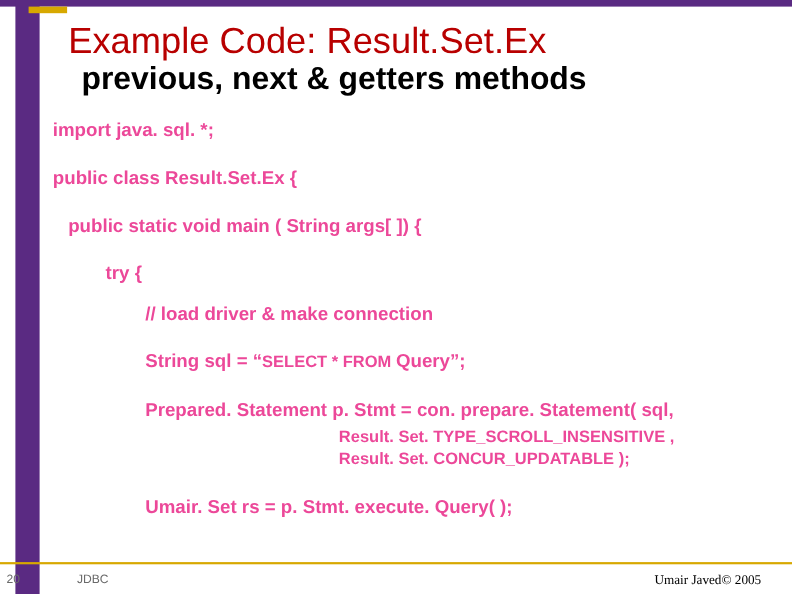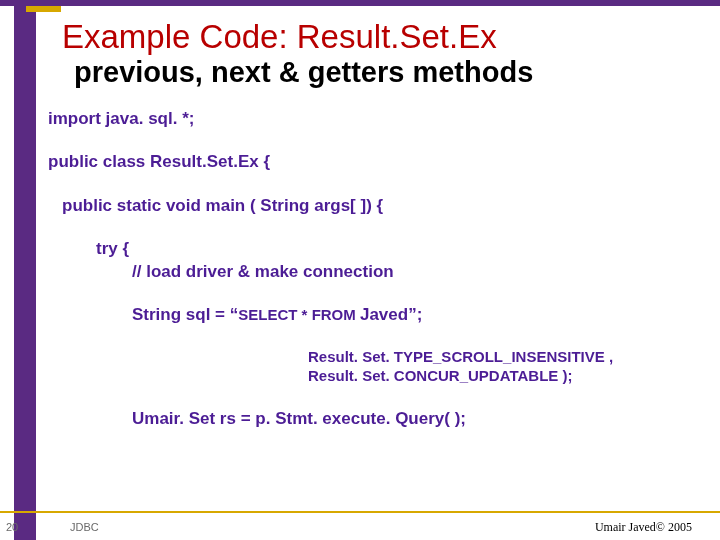--- a/index.html
+++ b/index.html
@@ -51,28 +51,28 @@
     font-weight: bold;
     color: #000;
   }
   .code-area {
     position: absolute;
     top: 108px;
     left: 48px;
     right: 20px;
     font-size: 17px;
     font-weight: bold;
-    color: #4c1d95;
+    color: #ec4899;
     line-height: 1.25;
   }
   .code-area div { white-space: pre; }
   .l1 { margin-bottom: 22px; }
   .l2 { margin-bottom: 22px; }
   .l3 { margin-left: 14px; margin-bottom: 22px; }
-  .l4 { margin-left: 48px; margin-bottom: 2px; }
+  .l4 { margin-left: 48px; margin-bottom: 16px; }
   .l5 { margin-left: 84px; margin-bottom: 22px; }
   .l6 { margin-left: 84px; margin-bottom: 22px; font-size: 17px; }
   .l6 .inner { font-size: 15px; font-weight: bold; }
   .l7 { margin-left: 84px; margin-bottom: 6px; }
   .l8 { margin-left: 260px; font-size: 15px; margin-bottom: 1px; }
   .l9 { margin-left: 260px; font-size: 15px; margin-bottom: 22px; }
   .l10 { margin-left: 84px; }
   .footer-line {
     position: absolute;
     bottom: 27px;
@@ -114,21 +114,22 @@
 
 <div class="title">Example Code: Result.Set.Ex</div>
 <div class="subtitle">previous, next &amp; getters methods</div>
 
 <div class="code-area">
   <div class="l1">import java. sql. *;</div>
   <div class="l2">public class Result.Set.Ex {</div>
   <div class="l3">public static void main ( String args[ ]) {</div>
   <div class="l4">try {</div>
   <div class="l5">// load driver &amp; make connection</div>
-  <div class="l6"><span>String sql = “</span><span class="inner">SELECT * FROM </span><span>Javed”;</span></div>
+  <div class="l6"><span>String sql = “</span><span class="inner">SELECT * FROM </span><span>Query”;</span></div>
+  <div class="l7">Prepared. Statement p. Stmt = con. prepare. Statement( sql,</div>
   <div class="l8">Result. Set. TYPE_SCROLL_INSENSITIVE ,</div>
   <div class="l9">Result. Set. CONCUR_UPDATABLE );</div>
   <div class="l10">Umair. Set rs = p. Stmt. execute. Query( );</div>
 </div>
 
 <div class="footer-line"></div>
 <div class="slide-number">20</div>
 <div class="footer-center">JDBC</div>
 <div class="footer-right">Umair Javed© 2005</div>
 

